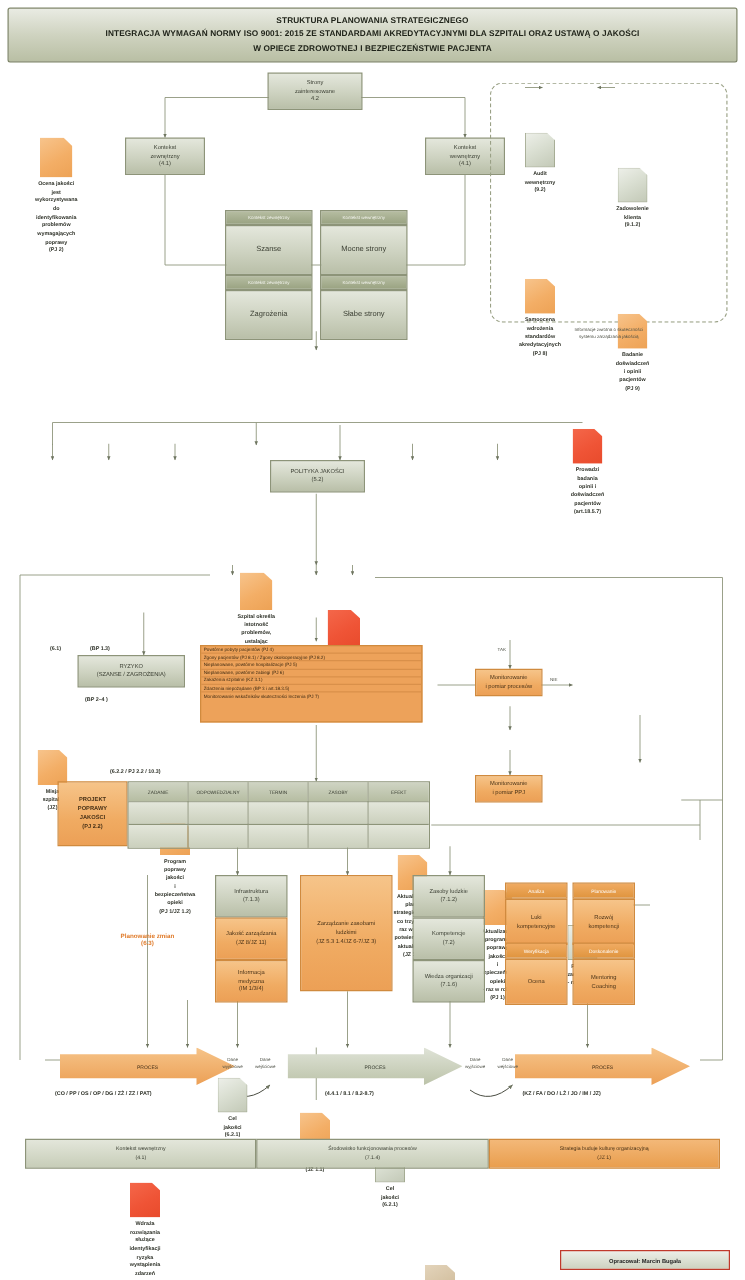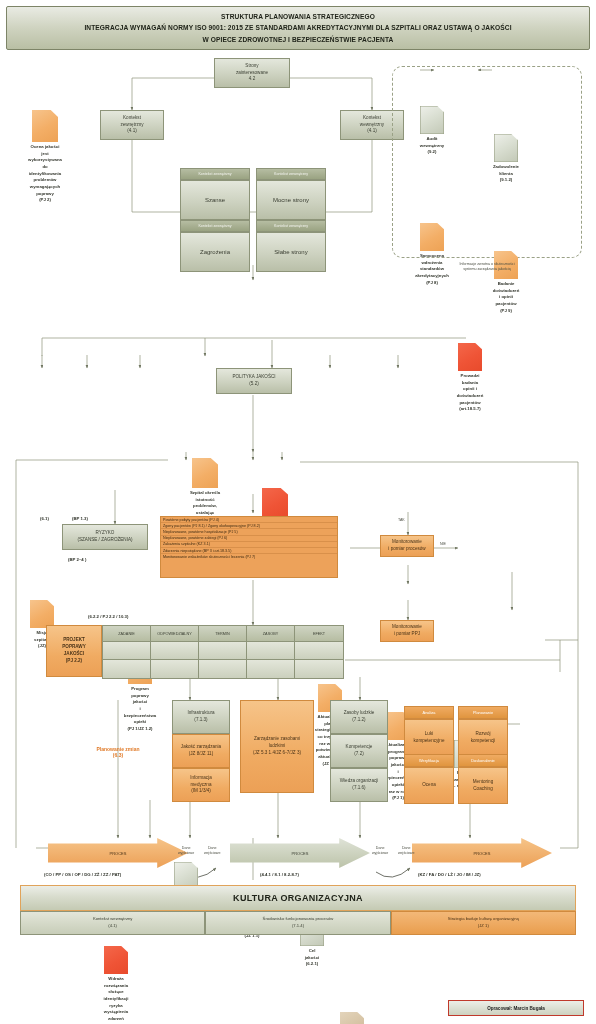--- a/index.html
+++ b/index.html
@@ -464,21 +464,20 @@
 
   <div class="abs tiny" style="left:178px;top:846px;white-space:pre-line;">Dane
 wyjściowe</div>
   <div class="abs tiny" style="left:204px;top:846px;white-space:pre-line;">Dane
 wejściowe</div>
   <div class="abs tiny" style="left:372px;top:846px;white-space:pre-line;">Dane
 wyjściowe</div>
   <div class="abs tiny" style="left:398px;top:846px;white-space:pre-line;">Dane
 wejściowe</div>
 
-  <div class="abs cult" style="left:20px;top:885px;width:556px;height:26px;">KULTURA ORGANIZACYJNA</div>
   <div class="abs" style="left:20px;top:911px;width:556px;height:24px;display:flex;">
     <div class="cultcell" style="flex:1;">
       <span>Kontekst wewnętrzny</span>
       <span>(4.1)</span>
     </div>
     <div class="cultcell" style="flex:1;">
       <span>Środowisko funkcjonowania procesów</span>
       <span>(7.1.4)</span>
     </div>
     <div class="cultcell o" style="flex:1;">

